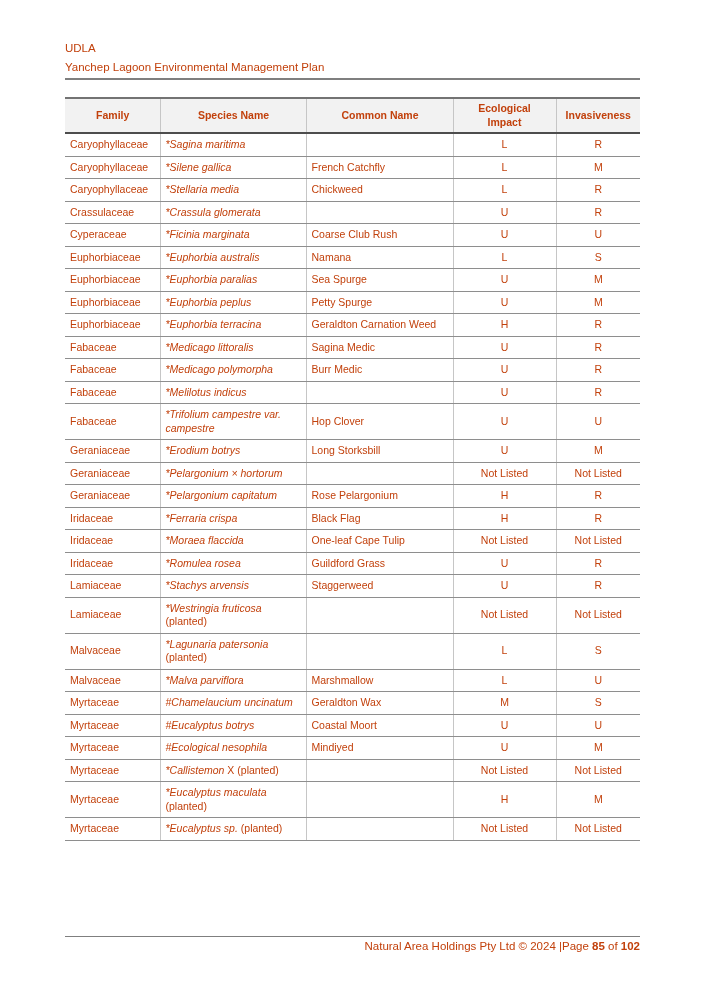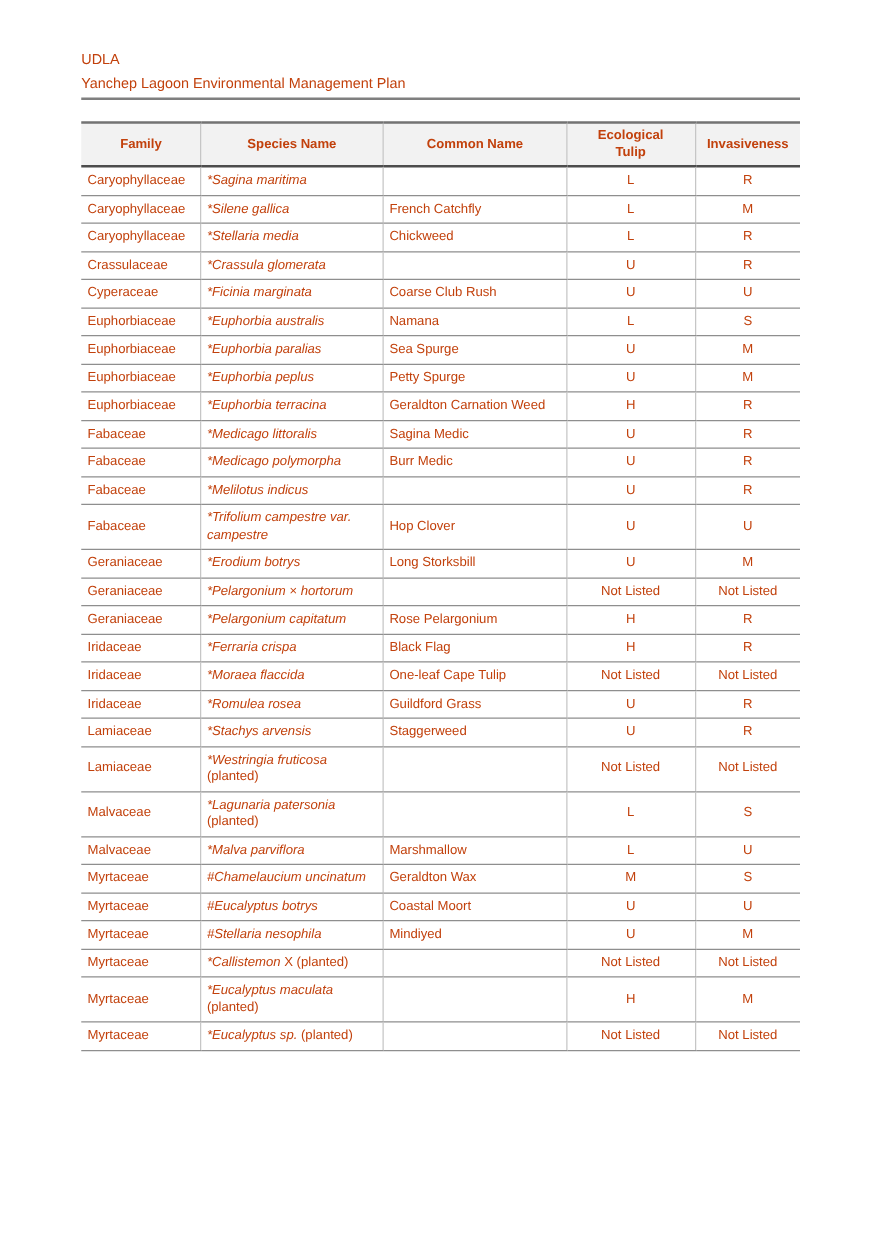--- a/index.html
+++ b/index.html
@@ -88,21 +88,21 @@
         <col class="c-species">
         <col class="c-common">
         <col class="c-impact">
         <col class="c-invasive">
     </colgroup>
     <thead>
       <tr>
         <th class="left">Family</th>
         <th class="left v">Species Name</th>
         <th class="left v">Common Name</th>
-        <th class="center v"><span class="hdr-wrap">Ecological Tulip</span></th>
+        <th class="center v"><span class="hdr-wrap">Ecological Impact</span></th>
         <th class="center v">Invasiveness</th>
       </tr>
     </thead>
     <tbody>
         <tr>
           <td class="left nowrap">Caryophyllaceae</td>
           <td class="left v"><span class="species-name">*Sagina maritima</span></td>
           <td class="left v"></td>
           <td class="center v">L</td>
           <td class="center v">R</td>
@@ -270,21 +270,21 @@
         </tr>
         <tr>
           <td class="left nowrap">Myrtaceae</td>
           <td class="left v"><span class="species-name">#Eucalyptus botrys</span></td>
           <td class="left v">Coastal Moort</td>
           <td class="center v">U</td>
           <td class="center v">U</td>
         </tr>
         <tr>
           <td class="left nowrap">Myrtaceae</td>
-          <td class="left v"><span class="species-name">#Stellaria nesophila</span></td>
+          <td class="left v"><span class="species-name">#Ecological nesophila</span></td>
           <td class="left v">Mindiyed</td>
           <td class="center v">U</td>
           <td class="center v">M</td>
         </tr>
         <tr>
           <td class="left nowrap">Myrtaceae</td>
           <td class="left v"><span class="species-name">*Callistemon</span><span class="species-note"> X (planted)</span></td>
           <td class="left v"></td>
           <td class="center v">Not Listed</td>
           <td class="center v">Not Listed</td>
@@ -299,14 +299,17 @@
         <tr>
           <td class="left nowrap">Myrtaceae</td>
           <td class="left v"><span class="species-name">*Eucalyptus sp.</span><span class="species-note"> (planted)</span></td>
           <td class="left v"></td>
           <td class="center v">Not Listed</td>
           <td class="center v">Not Listed</td>
         </tr>
       </tbody>
   </table>
 
+  <div class="doc-footer">
+    <span><span>Natural Area Holdings Pty Ltd © 2024 |Page </span><b>85</b><span> of </span><b>102</b></span>
+  </div>
 
 </div>
 
 </body></html>

